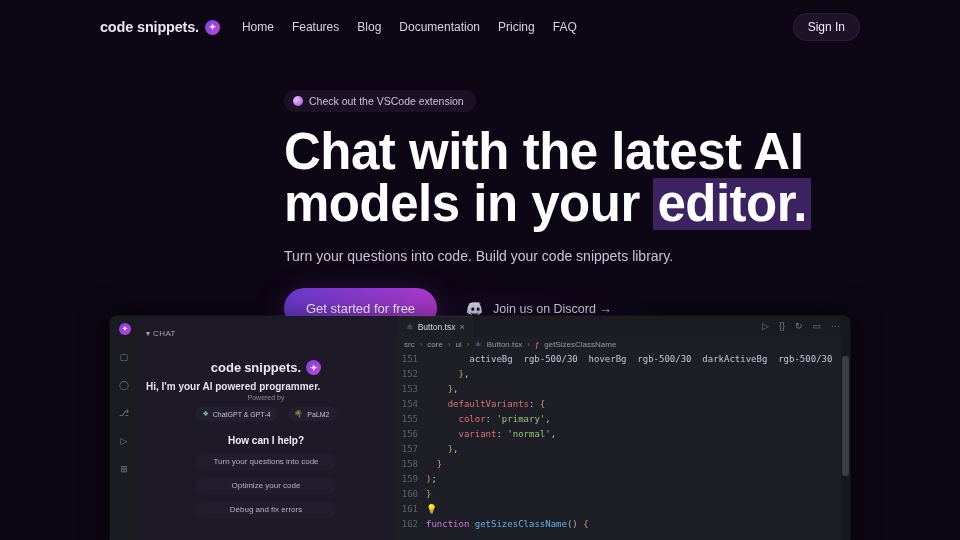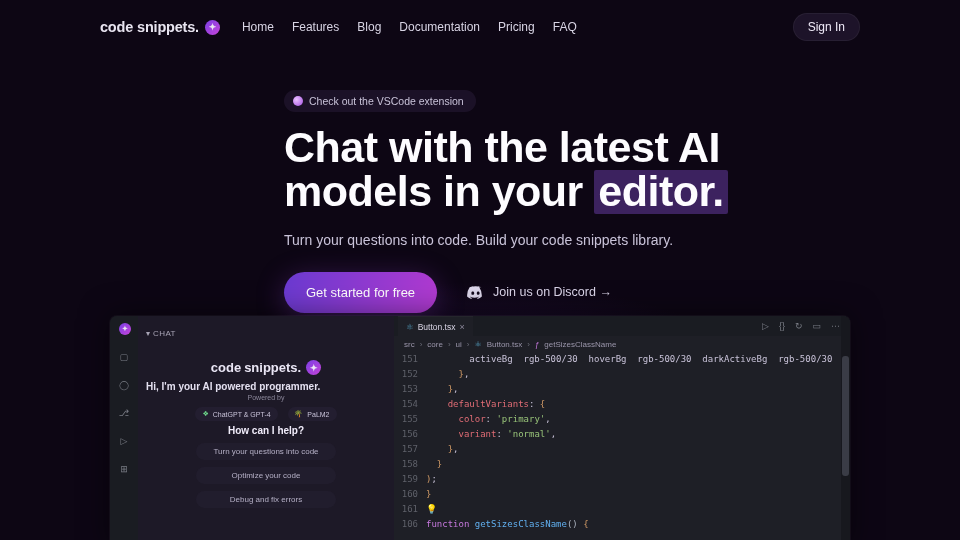--- a/index.html
+++ b/index.html
@@ -59,21 +59,21 @@
     padding: 5px 12px 5px 9px;
     font-size: 10.5px; color: #c8c2d8;
     cursor: pointer;
   }
   .pill-dot {
     width: 10px; height: 10px; border-radius: 50%;
     background: radial-gradient(circle at 35% 35%, #e9bfff, #a34fe0);
   }
   h1.headline {
     margin-top: 14px;
-    font-size: 43px;
+    font-size: 51px;
     font-weight: 600;
     line-height: 1.02;
     letter-spacing: -0.5px;
     color: #fdfcff;
   }
   .hl-highlight {
     display: inline-block;
     background: rgba(118,68,186,0.45);
     padding: 0 4px;
     border-radius: 2px;
@@ -130,21 +130,21 @@
     padding: 5px 8px 0 8px;
     color: #c5c0d4;
   }
   .sidebar-title-row { display: flex; justify-content: space-between; align-items: center; font-size: 8px; letter-spacing: 0.4px; color: #a8a4b5; }
   .chat-header { font-size: 8px; margin-top: 8px; color: #a8a4b5; letter-spacing: 0.4px; }
   .sidebar-logo { display: flex; justify-content: center; margin-top: 22px; align-items: center; gap: 3px; font-size: 13px; font-weight: 600; color: #eae6f5; }
   .sidebar-hi { text-align: left; font-size: 10px; font-weight: 600; color: #e4e0f0; margin-top: 6px; }
   .powered { text-align: center; font-size: 7px; color: #8b879a; margin-top: 2px; }
   .model-pills { display: flex; justify-content: center; gap: 10px; margin-top: 6px; align-items: center; }
   .model-pill { background: rgba(40,34,55,0.6); border-radius: 8px; padding: 3px 7px; font-size: 7px; color: #c8c2d8; display: flex; align-items: center; gap: 4px; }
-  .help-title { text-align: center; font-size: 10px; font-weight: 700; color: #f0ecfa; margin-top: 4px; }
+  .help-title { text-align: center; font-size: 10px; font-weight: 700; color: #f0ecfa; margin-top: 14px; }
   .suggestion { margin: 7px auto 0 auto; width: 140px; text-align: center; font-size: 8px; color: #b5b0c6; padding: 4px 0; border-radius: 10px; background: rgba(40,34,55,0.4); cursor: pointer; }
 
   .preview-editor { flex: 1; background: #1e1f26; display: flex; flex-direction: column; }
   .tabbar { height: 20px; background: #1a1c22; display: flex; align-items: center; padding: 0 4px; }
   .tab { display: flex; align-items: center; gap: 4px; background: #1e1f26; height: 100%; padding: 0 8px; font-size: 8.5px; color: #d8d4e4; border-top: 1px solid rgba(255,255,255,0.03); }
   .tab-close { color: #8b879a; font-size: 9px; cursor: pointer; }
   .tabbar-icons { margin-left: auto; display: flex; gap: 10px; color: #7a7d86; font-size: 9px; padding-right: 6px; }
   .breadcrumb { height: 16px; display: flex; align-items: center; gap: 5px; padding: 0 10px; font-size: 8px; color: #9b96ab; }
   .bc-sep { color: #6a6c77; }
   .code-area { flex: 1; display: flex; font-family: ui-monospace, Menlo, monospace; font-size: 9px; line-height: 15px; }
@@ -279,21 +279,21 @@
           <div>152</div>
           <div>153</div>
           <div>154</div>
           <div>155</div>
           <div>156</div>
           <div>157</div>
           <div>158</div>
           <div>159</div>
           <div>160</div>
           <div>161</div>
-          <div>106</div>
+          <div>162</div>
         </div>
       <div class="code" id="code"><div>        activeBg  rgb-500/30  hoverBg  rgb-500/30  darkActiveBg  rgb-500/30  ,</div><div>      <span class="tok-brace">}</span>,</div><div>    <span class="tok-brace">}</span>,</div><div>    <span class="tok-prop">defaultVariants</span>: <span class="tok-brace">{</span></div><div>      <span class="tok-prop">color</span>: <span class="tok-str">'primary'</span>,</div><div>      <span class="tok-prop">variant</span>: <span class="tok-str">'normal'</span>,</div><div>    <span class="tok-brace">}</span>,</div><div>  <span class="tok-brace">}</span></div><div><span class="tok-brace">)</span>;</div><div><span class="tok-brace">}</span></div><div><span class="tok-bulb">💡</span></div><div><span class="tok-kw">function</span> <span class="tok-fn">getSizesClassName</span><span class="tok-punc">()</span> <span class="tok-brace">{</span></div></div>
     </div>
   </div>
 
   <div class="scrollbar-track">
     <div class="scrollbar-thumb"></div>
   </div>
 </div>
 

